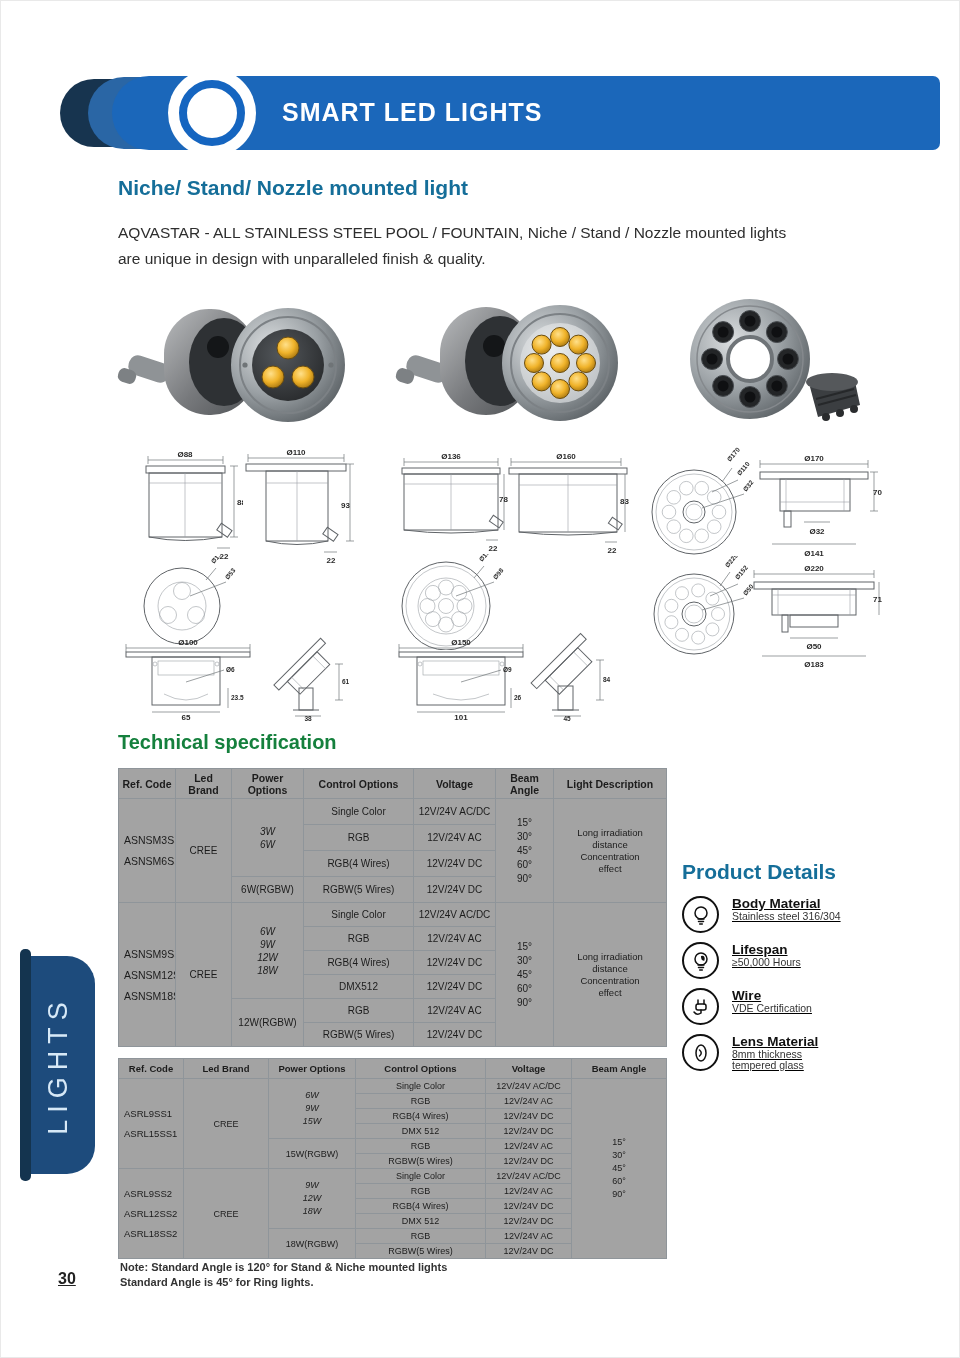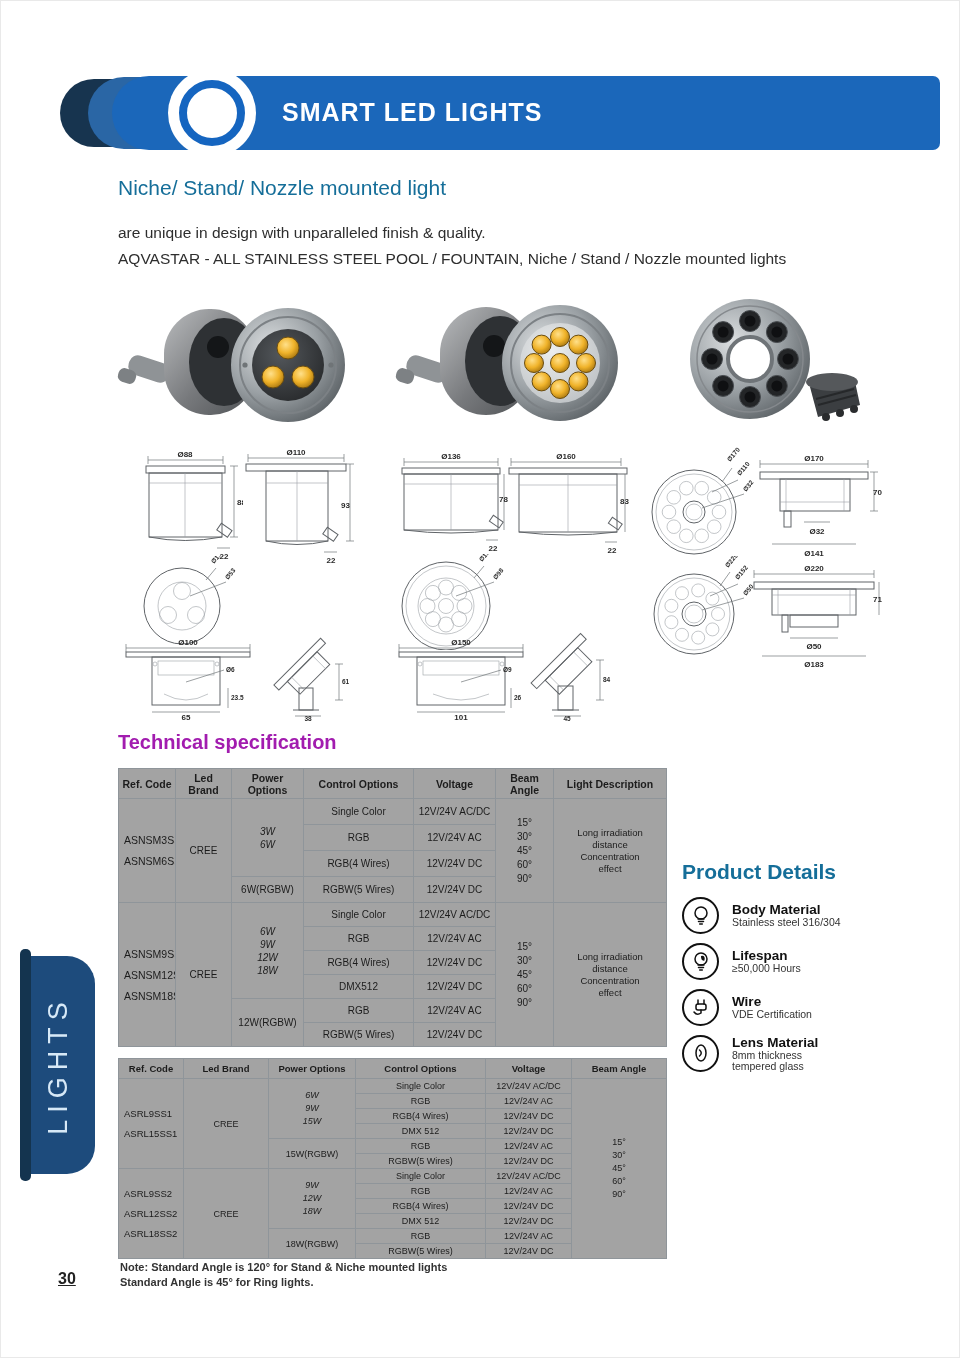--- a/index.html
+++ b/index.html
@@ -15,30 +15,30 @@
   .logo-ring{position:absolute;left:11px;top:11px;right:11px;bottom:11px;border:8px solid #1565c0;border-radius:50%;background:#fff;}
   .banner-title{position:absolute;left:222px;top:22px;color:#fff;font-size:25px;font-weight:bold;letter-spacing:1px;}
 
   
   .side-tab{position:absolute;left:20px;top:956px;width:75px;height:218px;background:#1d4b7c;border-radius:0 28px 28px 0;}
   .side-tab::before{content:"";position:absolute;left:0;top:-7px;bottom:-7px;width:11px;background:#14344f;border-radius:5px;}
   .side-tab span{position:absolute;left:50%;top:50%;transform:translate(-50%,-50%) rotate(-90deg);
         white-space:nowrap;color:#d7e9f7;font-size:27px;letter-spacing:7px;}
 
   
-  .sec-title{position:absolute;left:118px;top:176px;font-size:21px;font-weight:normal;color:#156e99;}
+  .sec-title{position:absolute;left:118px;top:176px;font-size:21px;font-weight:bold;color:#156e99;}
   .intro{position:absolute;left:118px;top:220px;font-size:15.5px;color:#2e2e2e;line-height:26px;}
-  .spec-heading{position:absolute;left:118px;top:731px;font-size:20px;font-weight:bold;color:#a21caf;}
+  .spec-heading{position:absolute;left:118px;top:731px;font-size:20px;font-weight:bold;color:#15803d;}
   .pd-heading{position:absolute;left:682px;top:860px;font-size:21px;font-weight:bold;color:#156e99;}
   .note{position:absolute;left:120px;top:1260px;font-size:11px;color:#333;line-height:15px;font-weight:bold;}
   .page-num{position:absolute;left:58px;top:1270px;font-size:16px;font-weight:bold;color:#222;text-decoration:underline;}
 
   
   .pd-list{position:absolute;left:682px;top:896px;width:270px;}
-  .pd-item{display:flex;align-items:center;margin-bottom:8px;min-height:38px;}
+  .pd-item{display:flex;align-items:flex-start;margin-bottom:8px;min-height:38px;text-decoration:underline;}
   .pd-ic{flex:0 0 37px;width:37px;height:37px;border:2.5px solid #111;border-radius:50%;
          display:flex;align-items:center;justify-content:center;box-sizing:border-box;}
   .pd-txt{margin-left:13px;}
   .pd-title{font-size:13.5px;font-weight:bold;color:#111;line-height:15px;}
   .pd-sub{font-size:10.5px;color:#333;line-height:11px;}
   .ic{fill:none;stroke:#111;stroke-width:1.5;stroke-linecap:round;}
 
   
   .t{border-collapse:collapse;position:absolute;table-layout:fixed;background:#a3a3a3;}
   .t th,.t td{border:1px solid #8f959a;padding:0 2px;text-align:center;vertical-align:middle;color:#1c1c1c;overflow:hidden;}
@@ -78,22 +78,22 @@
     <div class="banner-mid"></div>
     <div class="banner-main"></div>
     <div class="logo-outer">
       <div class="logo-ring"></div>
     </div>
     <div class="banner-title">SMART LED LIGHTS</div>
   </div>
 
   <div class="sec-title">Niche/ Stand/ Nozzle mounted light</div>
   <div class="intro">
+    <div>AQVASTAR - ALL STAINLESS STEEL POOL / FOUNTAIN, Niche / Stand / Nozzle mounted lights</div>
     <div>are unique in design with unparalleled finish &amp; quality.</div>
-    <div>AQVASTAR - ALL STAINLESS STEEL POOL / FOUNTAIN, Niche / Stand / Nozzle mounted lights</div>
   </div>
 
   <svg class="drw" style="left:112px;top:285px" width="235" height="150">
     <defs>
       <radialGradient id="steel" cx="35%" cy="35%" r="75%">
         <stop offset="0%" stop-color="#dcdfe1"></stop>
           <stop offset="55%" stop-color="#9aa0a4"></stop>
           <stop offset="100%" stop-color="#585e62"></stop>
       </radialGradient>
       <radialGradient id="amber" cx="40%" cy="35%" r="70%">

